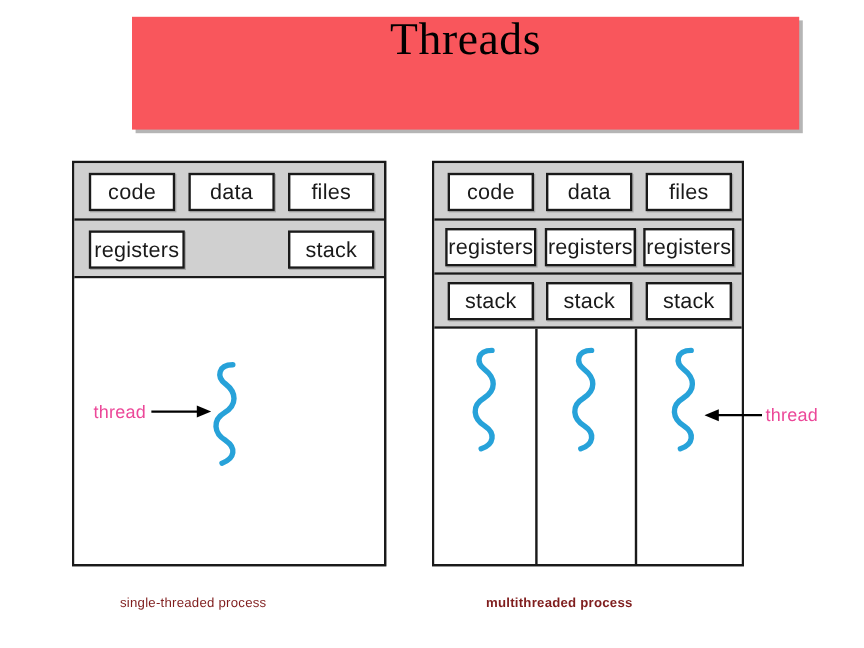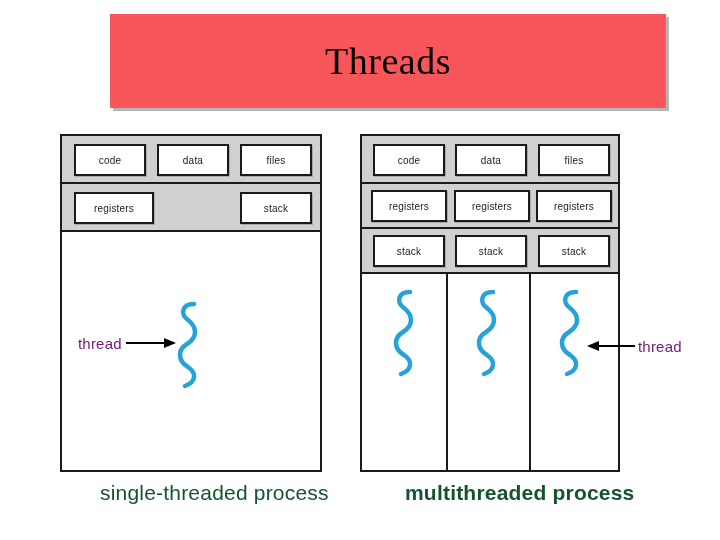--- a/index.html
+++ b/index.html
@@ -19,21 +19,20 @@
   
   #title-banner {
     position: absolute;
     left: 110px;
     top: 14px;
     width: 556px;
     height: 94px;
     background: #f9565c;
     box-shadow: 3px 3px 0 0 rgba(120,120,120,0.55);
     display: flex;
-    align-items: center;
     justify-content: center;
   }
   #title-text {
     font-family: "Liberation Serif", "DejaVu Serif", serif;
     font-size: 38px;
     color: #000000;
     letter-spacing: 0.5px;
     line-height: 1;
   }
 
@@ -58,41 +57,42 @@
     box-sizing: border-box;
   }
   .cell {
     position: absolute;
     background: #ffffff;
     border: 2px solid #1a1a1a;
     box-sizing: border-box;
     display: flex;
     align-items: center;
     justify-content: center;
-    font-size: 10px;
+    font-size: 18px;
     color: #1a1a1a;
     letter-spacing: 0.2px;
     box-shadow: 1px 1px 0 0 rgba(130,130,130,0.5);
   }
   .vdiv {
     position: absolute;
     width: 2px;
     background: #1a1a1a;
   }
   .caption {
     position: absolute;
-    font-size: 21px;
-    color: #14532d;
+    font-size: 11px;
+    color: #7f1d1d;
     white-space: nowrap;
     letter-spacing: 0.2px;
+    margin-top: 16px;
   }
   .thread-label {
     position: absolute;
     font-size: 15px;
-    color: #701a75;
+    color: #ec4899;
     white-space: nowrap;
     letter-spacing: 0.2px;
   }
   .squiggle {
     position: absolute;
   }
   .arrow-svg {
     position: absolute;
   }
 </style>

